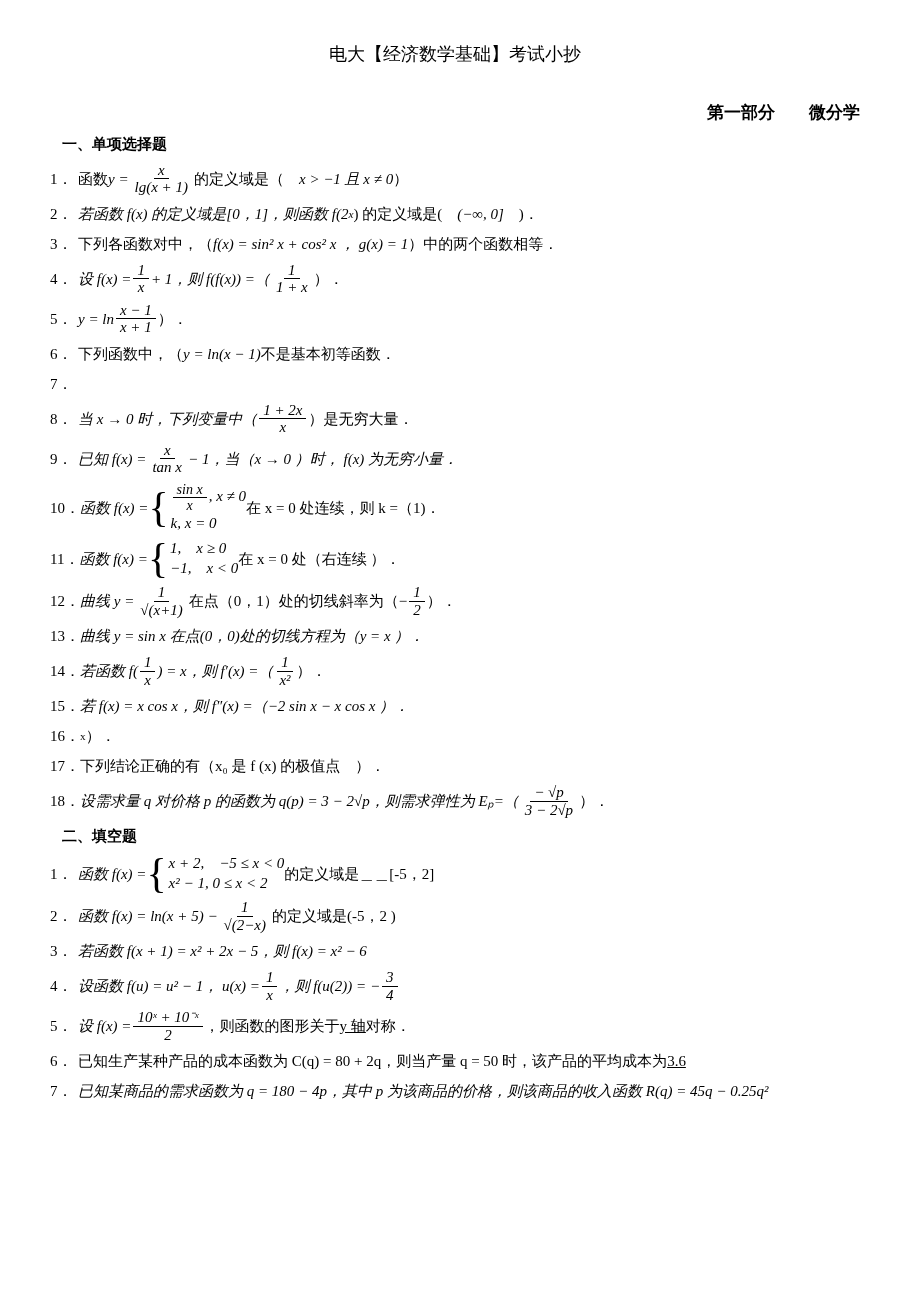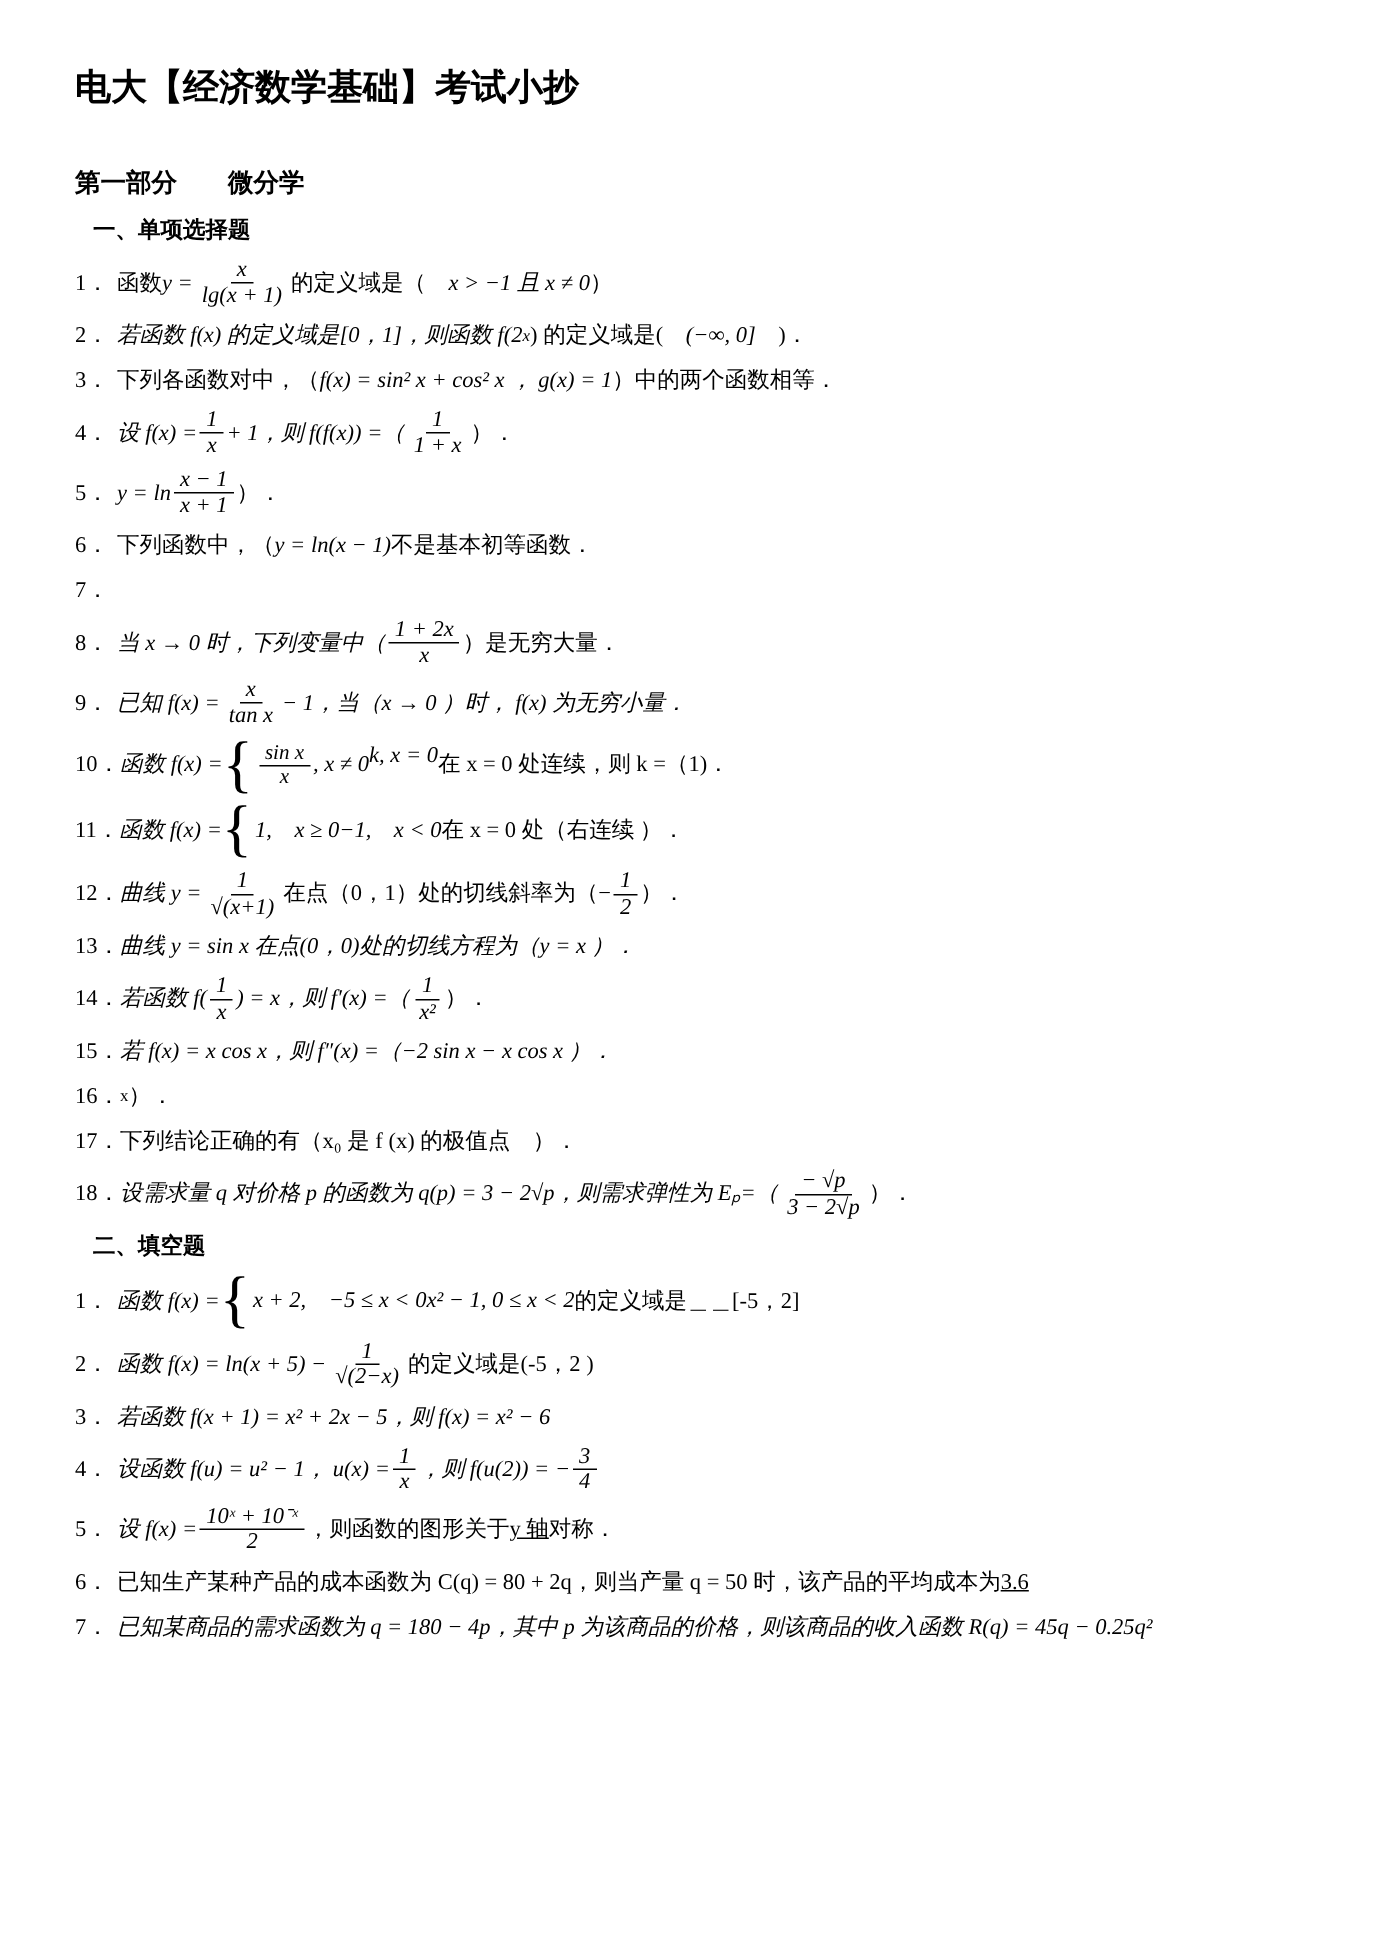--- a/index.html
+++ b/index.html
@@ -7,30 +7,32 @@
     font-size: 15px;
     line-height: 1.6;
     color: #000;
     background: #fff;
     width: 920px;
     margin: 0;
     padding: 40px 60px 40px 50px;
     box-sizing: border-box;
   }
   .title {
-    font-weight: bold;
-    font-size: 24px;
+    text-align: center;
+    font-weight: normal;
+    font-size: 18px;
     margin-bottom: 30px;
     font-family: "SimHei", "黑体", sans-serif;
   }
   .section-head {
     font-weight: bold;
     font-size: 17px;
     margin: 10px 0 6px 0;
     font-family: "SimHei", "黑体", sans-serif;
+    text-align: right;
   }
   .sub-head {
     font-weight: bold;
     font-size: 15px;
     margin: 6px 0 6px 12px;
     font-family: "SimHei", "黑体", sans-serif;
   }
   .item {
     margin: 6px 0;
     display: flex;
@@ -61,20 +63,21 @@
     align-items: center;
   }
   .brace-sym {
     font-size: 42px;
     font-family: serif;
     line-height: 0.9;
     margin-right: 2px;
   }
   .brace-body {
     display: inline-flex;
+    flex-direction: column;
     font-style: italic;
     font-family: "Times New Roman", serif;
     line-height: 1.3;
   }
   u { }
   sup { font-size: 0.75em; }
 </style>
 </head>
 <body>
 

